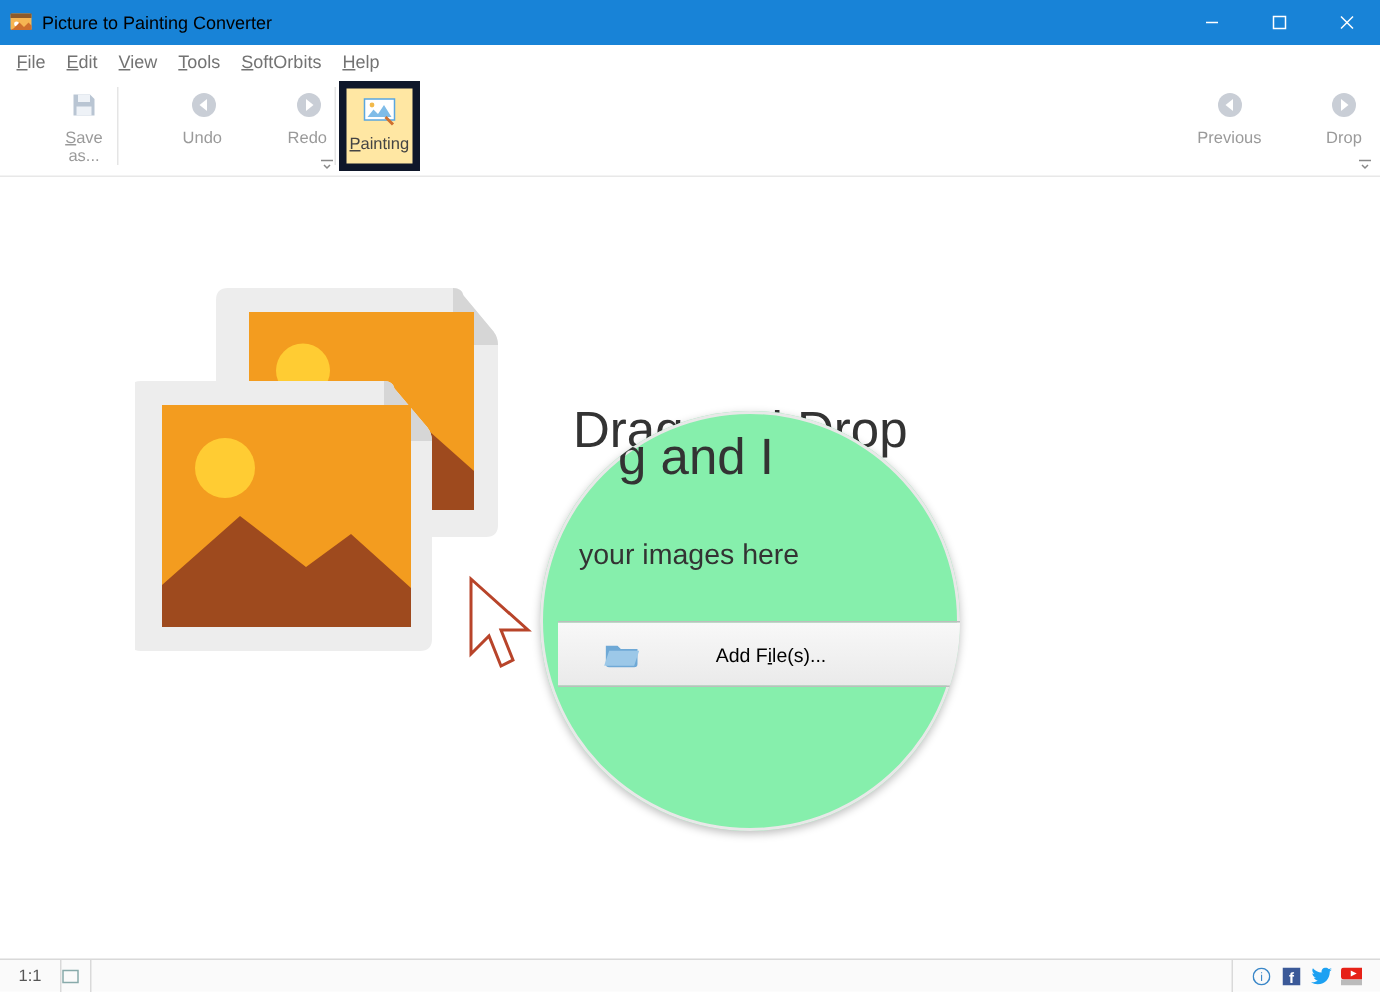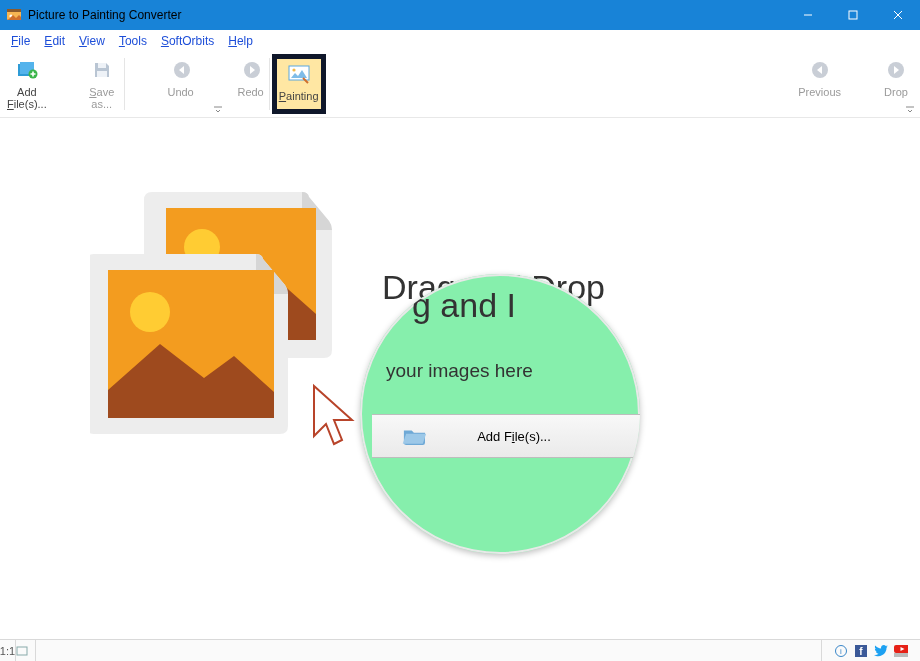--- a/index.html
+++ b/index.html
@@ -15,21 +15,21 @@
   .titlebar .win-btn {
     width: 45px; height: 30px; display: flex; align-items: center; justify-content: center;
     color: #fff; font-size: 10px;
   }
   .titlebar .win-btn svg { stroke:#fff; }
 
   .menubar {
     height: 22px; background: #fff; display: flex; align-items: center;
     padding: 0 4px; font-size: 12px; border-bottom: 0;
   }
-  .menubar .menu-item { padding: 2px 7px; cursor: default; color:#1d4ed8;}
+  .menubar .menu-item { padding: 2px 7px; cursor: default; color:#737373;}
   .menubar .menu-item .ul { text-decoration: underline; }
 
   .ribbon {
     height: 66px; background: #fff; display: flex; align-items: flex-start;
     padding: 2px 4px 0 4px; position: relative; border-bottom:1px solid #e8e8e8;
   }
   .ribbon .rb-btn {
     display: flex; flex-direction: column; align-items: center; justify-content: flex-start;
     padding: 2px 3px; min-width: 40px; height: 60px; font-size: 11px; color: #444;
     cursor: default;
@@ -81,21 +81,21 @@
   .magnifier .zoom-btn .fi{ width:26px; height:20px; margin-left:30px;}
   .magnifier .zoom-btn .t{ flex:1; text-align:center; font-size:13px; padding-right:40px;}
   .magnifier .zoom-btn .t .ul{text-decoration:underline;}
 
   .statusbar {
     position:absolute; bottom:0; left:0; right:0; height:22px;
     border-top:1px solid #d9d9d9; display:flex; align-items:center;
     font-size:11px; color:#555; background:#fafafa;
   }
   .statusbar .cell { height:22px; border-right:1px solid #d9d9d9; display:flex; align-items:center; padding:0 6px;}
-  .statusbar .cell.w1{ width:16px; justify-content:center;}
+  .statusbar .cell.w1{ width:41px; justify-content:center;}
   .statusbar .cell.w2{ width:20px; padding:0;}
   .statusbar .cell.grow{ flex:1;}
   .statusbar .social{ display:flex; gap:6px; padding:0 6px; align-items:center;}
   .statusbar .social span{ width:14px; height:14px; display:inline-flex; align-items:center; justify-content:center;}
 
   .cursor-arrow { position:absolute; left:308px; top:264px; width:50px; height:70px;}
 </style>
 </head>
 <body>
 
@@ -130,31 +130,20 @@
 <div class="menubar">
   <div class="menu-item"><span class="ul">F</span>ile</div>
   <div class="menu-item"><span class="ul">E</span>dit</div>
   <div class="menu-item"><span class="ul">V</span>iew</div>
   <div class="menu-item"><span class="ul">T</span>ools</div>
   <div class="menu-item"><span class="ul">S</span>oftOrbits</div>
   <div class="menu-item"><span class="ul">H</span>elp</div>
 </div>
 
 <div class="ribbon">
-  <div class="rb-btn">
-    <span class="icon-slot">
-      <svg width="22" height="20" viewBox="0 0 22 20">
-          <rect x="2" y="4" width="14" height="12" fill="#2e9bd6"></rect>
-          <rect x="4" y="2" width="14" height="12" fill="#54b3ec"></rect>
-          <circle cx="17" cy="14" r="4.5" fill="#3cb54a"></circle>
-          <path d="M17 11.5v5M14.5 14h5" stroke="#fff" stroke-width="1.6"></path>
-        </svg>
-    </span>
-    <div class="lbl"><span>Add</span><br><span class="ul">F</span>ile(s)...</div>
-  </div>
 
   <div class="rb-btn disabled">
     <span class="icon-slot">
       <svg width="20" height="20" viewBox="0 0 20 20">
           <path d="M3 3h11l3 3v11H3z" fill="#b9c5d3"></path>
           <rect x="6" y="3" width="8" height="5" fill="#eef2f7"></rect>
           <rect x="5" y="11" width="10" height="6" fill="#eef2f7"></rect>
         </svg>
     </span>
     <div class="lbl"><span class="ul">S</span>ave<br><span>as...</span></div>

